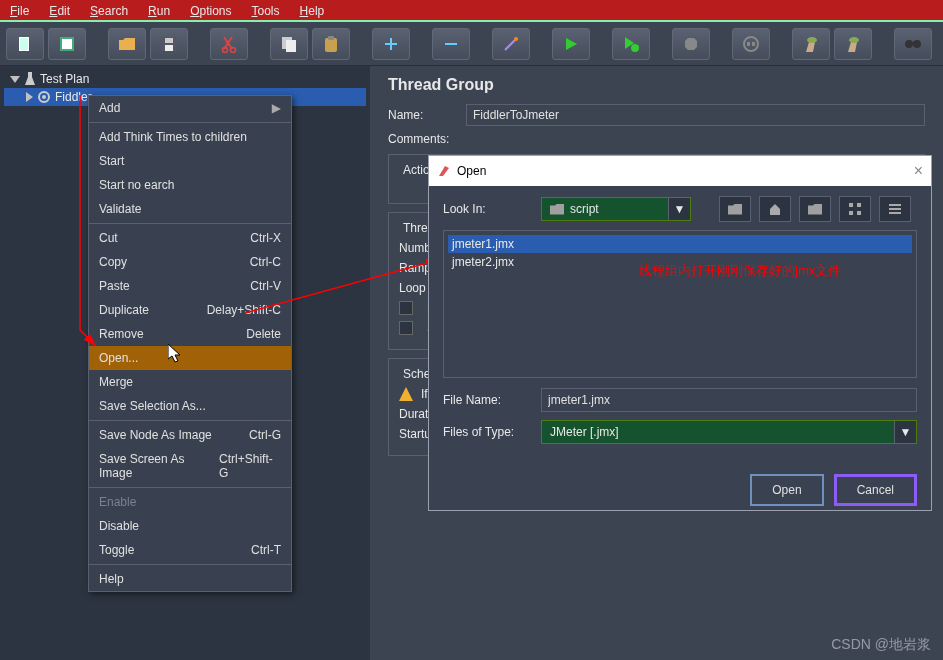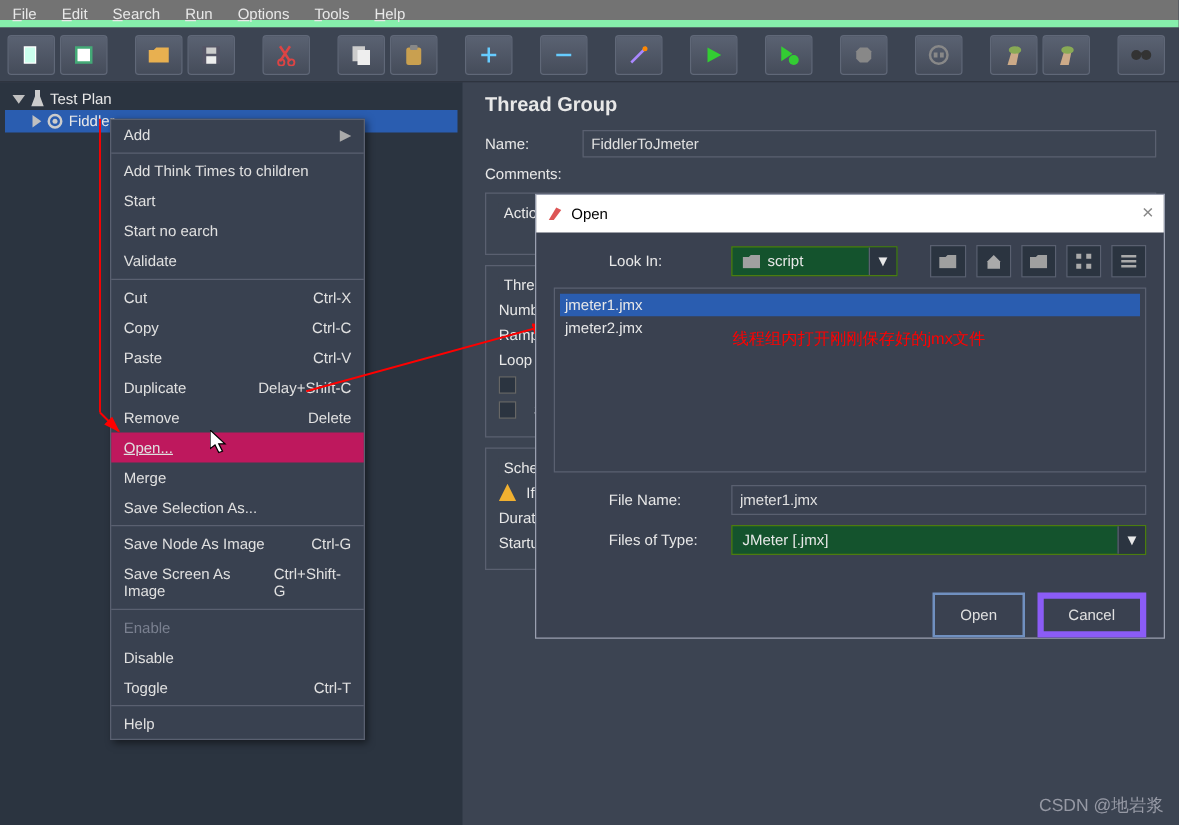--- a/index.html
+++ b/index.html
@@ -1,18 +1,18 @@
 <!DOCTYPE html>
 <html><head>
 <meta charset="utf-8">
 <style>
   * { box-sizing: border-box; margin: 0; padding: 0; font-family: Arial, sans-serif; font-size: 12px; }
   body { width: 943px; height: 660px; background: #3c4452; color: #e8e8e8; position: relative; overflow: hidden; }
   
-  .menubar { display: flex; background: #737373; height: 22px; border-bottom: 6px solid #86efac; }
+  .menubar { display: flex; background: #b91c1c; height: 22px; border-bottom: 2px solid #86efac; }
   .menubar span { padding: 4px 10px; cursor: pointer; }
   .menubar span u { text-decoration: underline; }
   
   .toolbar { display: flex; background: #3c4452; height: 44px; align-items: center; padding: 0 6px; gap: 4px; border-bottom: 1px solid #2a2f3a; }
   .tbtn { width: 38px; height: 32px; background: linear-gradient(#5a6272, #454c5a); border: 1px solid #606878; border-radius: 3px; display: flex; align-items: center; justify-content: center; }
   .tbsep { width: 14px; }
   
   .main { display: flex; height: calc(100% - 66px); }
   .tree { width: 370px; background: #2b3440; padding: 4px; position: relative; }
   .tree-row { display: flex; align-items: center; height: 18px; padding-left: 6px; gap: 4px; }
@@ -27,41 +27,41 @@
   .form-row { display: flex; align-items: center; margin-bottom: 6px; gap: 8px; }
   .form-row label { min-width: 70px; }
   .form-row input[type=text] { flex: 1; background: #3c4452; border: 1px solid #5a6070; padding: 3px 6px; color: #e0e0e0; }
   .fieldset { border: 1px solid #5a6070; padding: 8px 10px; margin-top: 8px; }
   .fldlabel { margin-top: -16px; background: #3c4452; display: inline-block; padding: 0 4px; }
   .check { width: 14px; height: 14px; background: #2b3440; border: 1px solid #666; display: inline-block; margin-right: 6px; vertical-align: middle; }
   .warn { width: 14px; height: 14px; background: #f0b030; clip-path: polygon(50% 0, 100% 100%, 0 100%); display: inline-block; vertical-align: middle; }
   
   .context-menu { position: absolute; left: 88px; top: 95px; width: 204px; background: #394150; border: 1px solid #5a6070; box-shadow: 2px 2px 6px rgba(0,0,0,0.5); z-index: 100; }
   .cm-item { display: flex; justify-content: space-between; padding: 5px 10px; color: #e0e0e0; }
-  .cm-item.hi { background: #be185d; text-decoration: underline; }
+  .cm-item.hi { background: #a16207; }
   .cm-item.dis { color: #7a8090; }
   .cm-item .chev { color: #aaa; }
   .cm-sep { height: 1px; background: #5a6070; margin: 2px 0; }
   
   .dialog { position: absolute; left: 428px; top: 155px; width: 504px; height: 356px; background: #3a4150; border: 1px solid #9aa0b0; z-index: 200; }
   .dlg-title { height: 30px; background: #fff; color: #000; display: flex; align-items: center; padding: 0 8px; justify-content: space-between; }
   .dlg-title .ico { display: flex; align-items: center; gap: 6px; }
   .dlg-x { font-size: 16px; color: #888; }
   .dlg-body { padding: 10px 14px; }
-  .dlg-row { display: flex; align-items: center; margin-bottom: 8px; gap: 8px; margin-left: 44px; }
+  .dlg-row { display: flex; align-items: center; margin-bottom: 8px; gap: 8px; }
   .dlg-row label { min-width: 90px; }
   .select { background: #14532d; border: 1px solid #4d7c0f; padding: 4px 8px; display: flex; align-items: center; gap: 6px; position: relative; }
   .select .arr { position: absolute; right: 0; top: 0; bottom: 0; width: 22px; background: #2b3440; border-left: 1px solid #5a6070; display: flex; align-items: center; justify-content: center; }
   .dbtn { width: 32px; height: 26px; background: #2b3440; border: 1px solid #5a6070; display: flex; align-items: center; justify-content: center; }
   .file-list { background: #3a4150; border: 1px solid #5a6070; height: 148px; padding: 4px; margin-bottom: 10px; }
   .file-item { padding: 2px 4px; display: flex; align-items: center; gap: 6px; }
   .file-item.sel { background: #2a5db0; }
   .dlg-input { flex: 1; background: #3a4150; border: 1px solid #5a6070; padding: 4px 6px; color: #e0e0e0; }
   .dlg-btns { display: flex; justify-content: flex-end; gap: 10px; margin-top: 30px; }
-  .dlg-btn { padding: 6px 20px; background: #3a4150; border: 5px solid #8b5cf6; color: #e0e0e0; }
+  .dlg-btn { padding: 6px 20px; background: #3a4150; border: 3px solid #8b5cf6; color: #e0e0e0; }
   .dlg-btn.primary { border: 2px solid #7090c0; }
   
   .annotation { position: absolute; color: #ff0000; font-size: 13px; pointer-events: none; z-index: 300; }
   .arrow-line { position: absolute; z-index: 150; pointer-events: none; }
   .cursor { position: absolute; z-index: 400; pointer-events: none; }
   
   .watermark { position: absolute; right: 12px; bottom: 6px; color: rgba(210,210,220,0.6); font-size: 14px; }
   .folder-ico { width: 14px; height: 11px; background: #a0a0a0; display: inline-block; clip-path: polygon(0 2px, 5px 2px, 7px 0, 14px 0, 14px 11px, 0 11px); }
 </style>
 </head>
@@ -399,21 +399,21 @@
         <span class="arr">▼</span>
       </div>
     </div>
     <div class="dlg-btns">
       <button class="dlg-btn primary">Open</button>
       <button class="dlg-btn">Cancel</button>
     </div>
   </div>
 </div>
 
-<div class="annotation" style="left:586px; top:262px">线程组内打开刚刚保存好的jmx文件</div>
+<div class="annotation" style="left:639px; top:262px">线程组内打开刚刚保存好的jmx文件</div>
 
 <svg class="arrow-line" style="left:0; top:0" width="943" height="660">
   <defs>
       <marker id="ah" markerWidth="10" markerHeight="10" refX="8" refY="3" orient="auto">
         <path d="M0 0 L9 3 L0 6 Z" fill="#f00"></path>
       </marker>
     </defs>
   <line x1="80" y1="95" x2="80" y2="330" stroke="#f00" stroke-width="1.5"></line>
   <line x1="80" y1="330" x2="95" y2="345" stroke="#f00" stroke-width="1.5" marker-end="url(#ah)"></line>
   <line x1="245" y1="313" x2="438" y2="260" stroke="#f00" stroke-width="1.5" marker-end="url(#ah)"></line>

